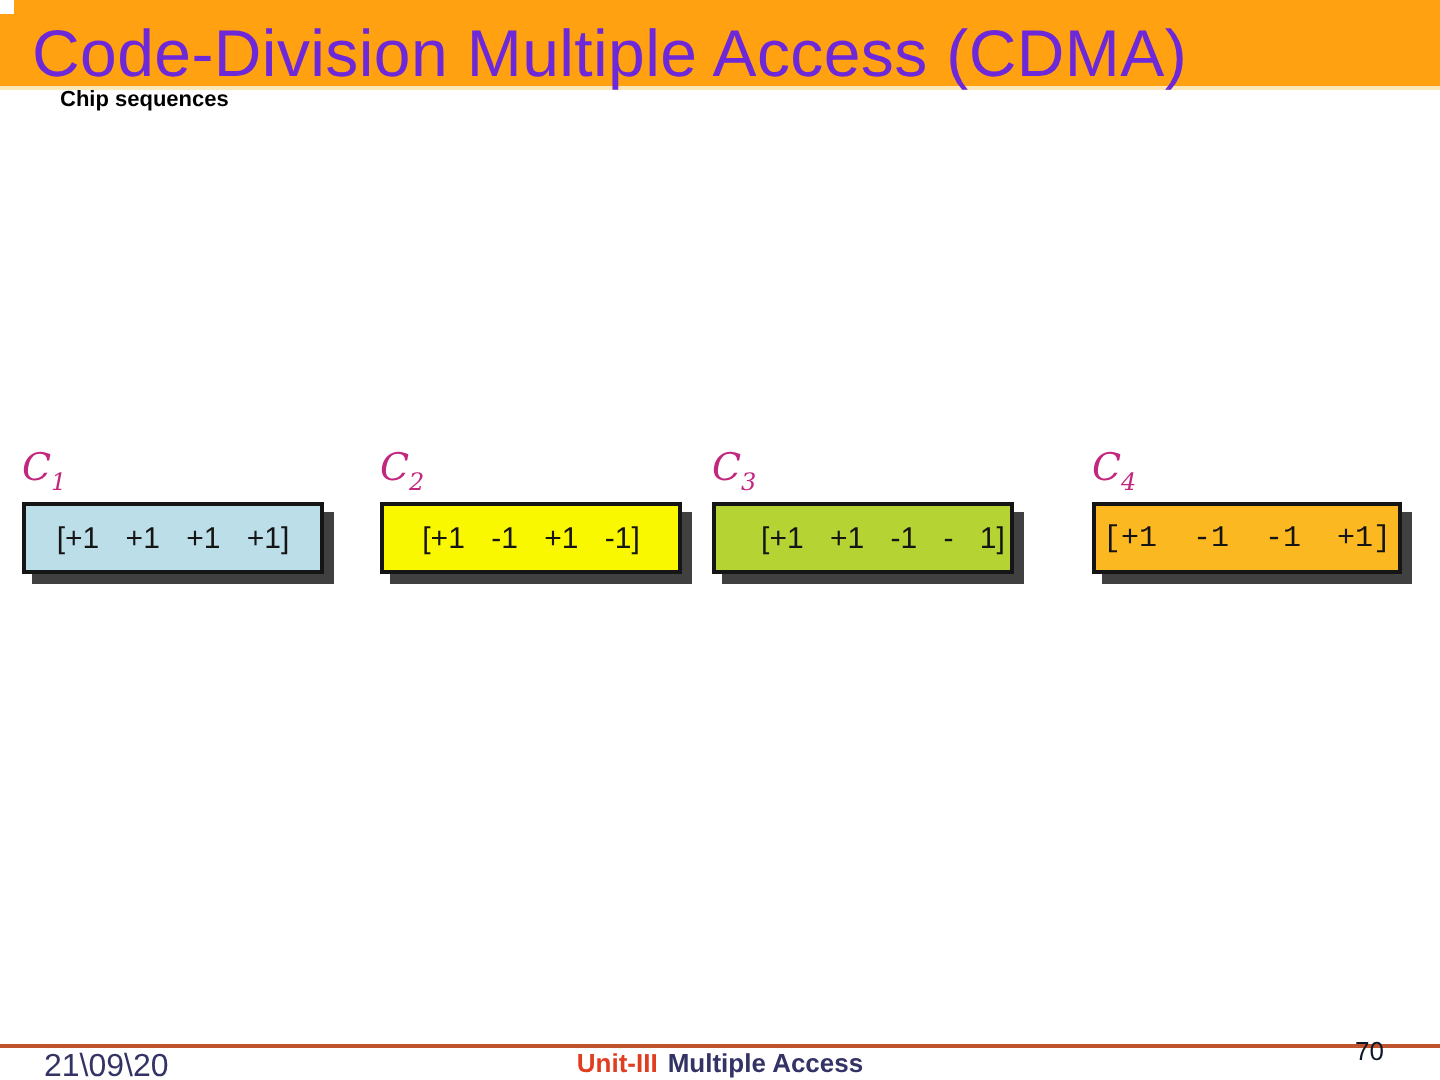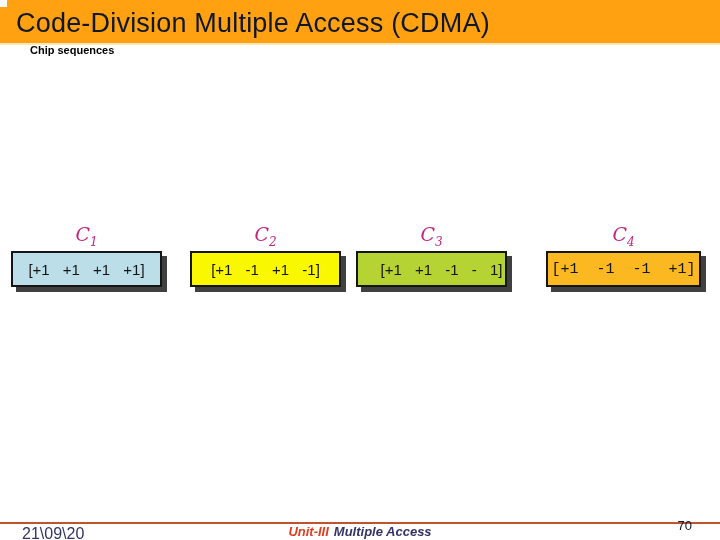--- a/index.html
+++ b/index.html
@@ -18,32 +18,32 @@
     background: #FFA110;
     border-bottom: 2px solid #FBE7B8;
     box-sizing: content-box;
   }
   .corner-notch {
     position: absolute; top: 0; left: 0;
     width: 7px; height: 7px; background: #ffffff;
   }
   .slide-title {
     position: absolute; top: 8px; left: 16px;
-    font-size: 27px; color: #0f172a;
+    font-size: 33px; color: #6d28d9;
     white-space: nowrap; letter-spacing: 0.2px;
   }
   .slide-subtitle {
     position: absolute; top: 44px; left: 30px;
     font-size: 11px; font-weight: bold; color: #000000;
   }
 
   
   .seq-group { position: absolute; top: 222px; }
   .seq-label {
-    height: 26px; text-align: center;
+    height: 26px; text-align: left;
     font-family: "DejaVu Serif", serif;
     font-style: italic;
     font-size: 19px; color: #C2277E;
     line-height: 24px;
   }
   .seq-label sub { font-size: 12px; font-style: italic; }
   .seq-box {
     margin-top: 3px; height: 32px;
     border: 2px solid #151515;
     box-shadow: 5px 5px 0 0 #404040;
@@ -62,21 +62,21 @@
     width: 720px; height: 0;
     border-top: 2px solid #C0522D;
   }
   .footer-date {
     position: absolute; top: 525px; left: 22px;
     font-size: 16px; color: #333366;
   }
   .footer-center {
     position: absolute; top: 524px; left: 0;
     width: 720px; text-align: center;
-    font-size: 13px; font-weight: bold; font-style: italic;
+    font-size: 13px; font-weight: bold;
   }
   .footer-center .unit { color: #E03E20; }
   .footer-center .course { color: #333366; margin-left: 5px; }
   .footer-page {
     position: absolute; top: 518px; right: 28px;
     font-size: 13px; color: #0f172a;
   }
 </style>
 </head>
 <body>

